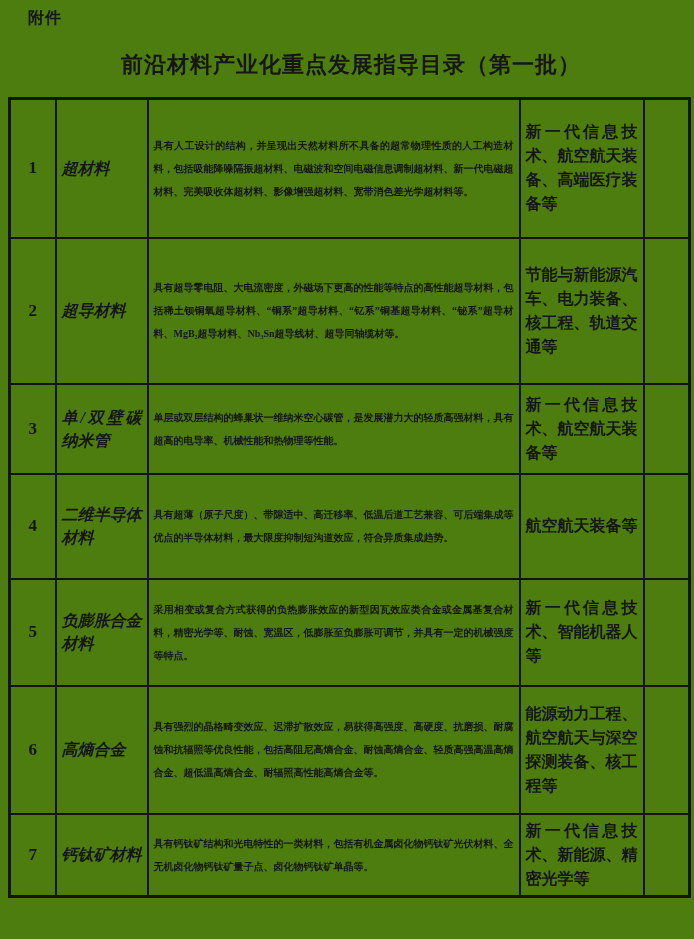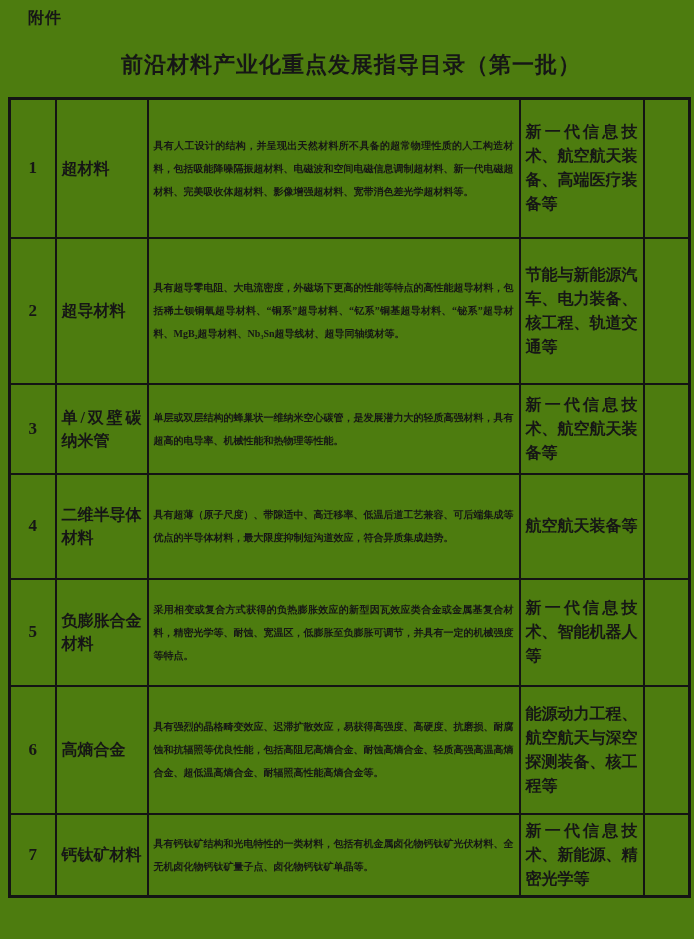--- a/index.html
+++ b/index.html
@@ -61,20 +61,21 @@
     text-align: center;
     font-size: 17px;
     padding: 2px 1px;
   }
   td.name-cell {
     font-size: 16px;
     line-height: 23px;
     padding: 2px 4px;
     text-align: justify;
     text-justify: inter-character;
+    font-style: italic;
   }
   td.feat-cell {
     font-size: 10px;
     line-height: 23px;
     text-align: justify;
     text-justify: inter-character;
   }
   td.app-cell {
     font-size: 16px;
     line-height: 24px;

